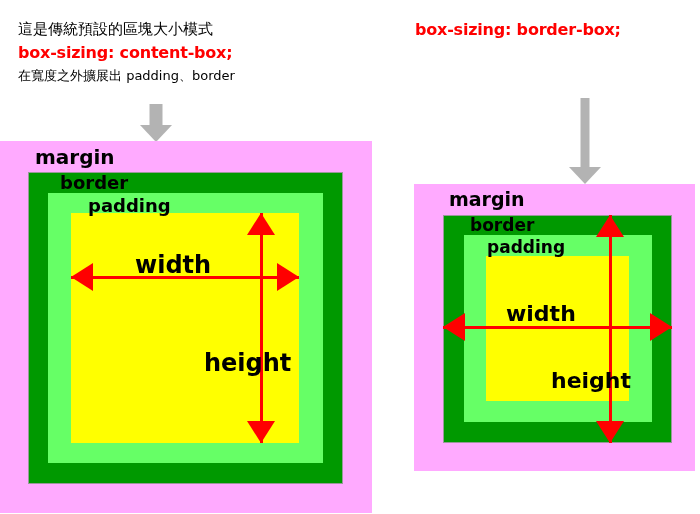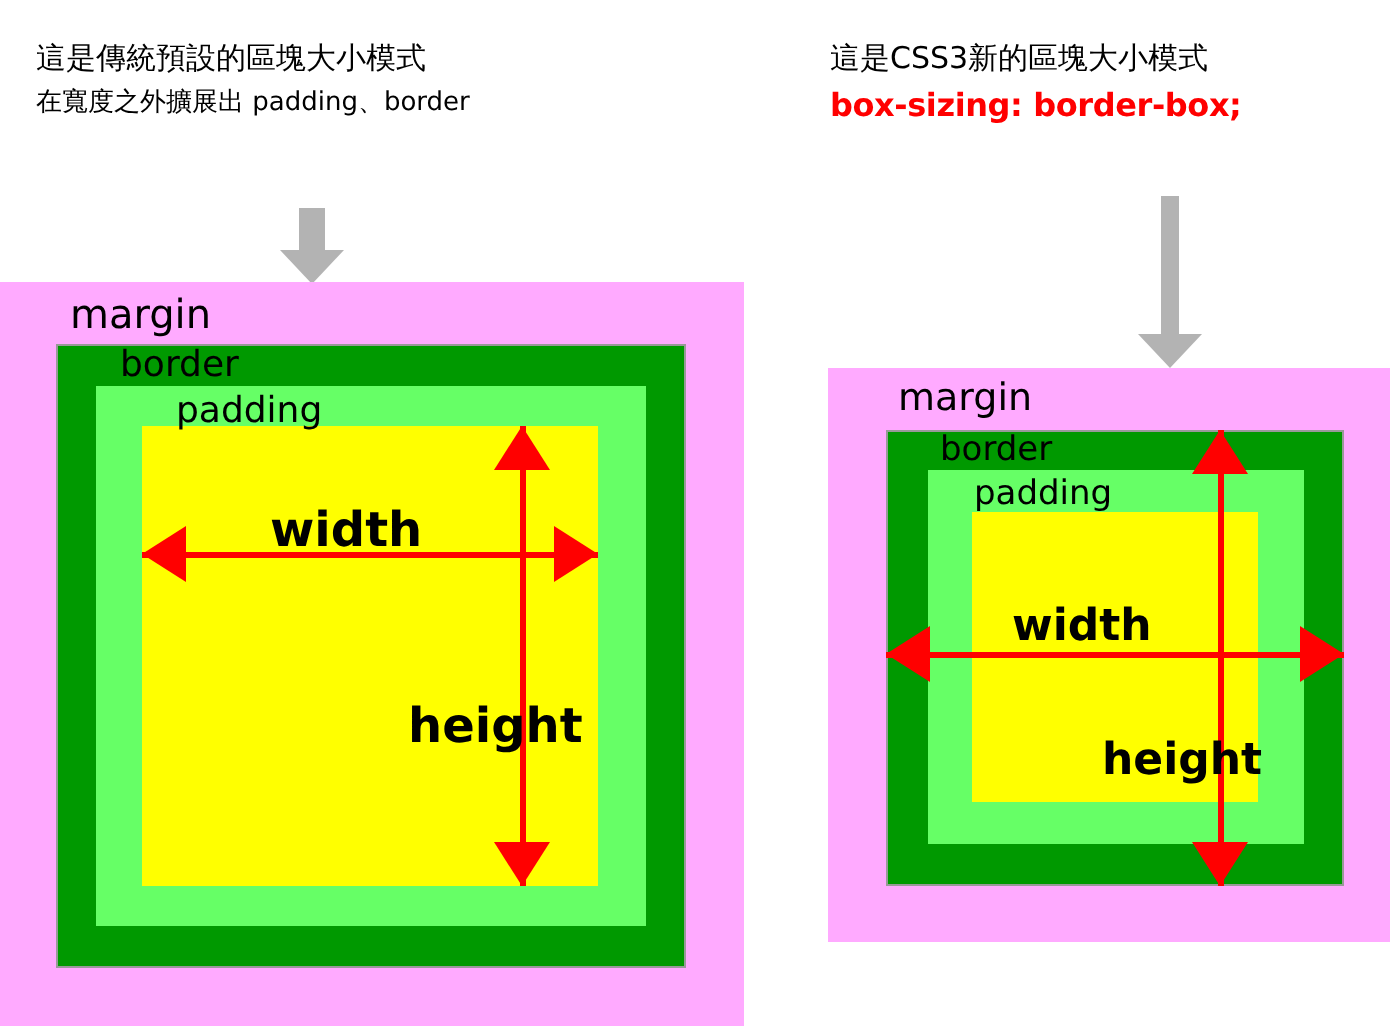--- a/index.html
+++ b/index.html
@@ -84,21 +84,21 @@
     position: absolute;
     background: #66ff66;
   }
   .content-box {
     position: absolute;
     background: #ffff00;
   }
 
   .box-label {
     position: absolute;
-    font-weight: normal;
+    font-weight: bold;
     color: #000000;
     white-space: nowrap;
     line-height: 1;
   }
 
   
   #diagram-left .margin-box  { left: 0px;   top: 141px; width: 372px; height: 372px; }
   #diagram-left .border-box  { left: 28px;  top: 172px; width: 315px; height: 312px; }
   #diagram-left .padding-box { left: 48px;  top: 193px; width: 275px; height: 270px; }
   #diagram-left .content-box { left: 71px;  top: 213px; width: 228px; height: 230px; }
@@ -175,20 +175,21 @@
   #label-width-right  { left: 506px; top: 303px; font-size: 22px; }
   #label-height-right { left: 551px; top: 370px; font-size: 22px; }
 </style>
 </head>
 <body>
 
 <div class="panel" id="panel-left">
 
   <div class="caption" id="caption-left">
     <div class="cap-line cap-plain">這是傳統預設的區塊大小模式</div>
+    <div class="cap-line cap-code">box-sizing: content-box;</div>
     <div class="cap-line cap-desc">在寬度之外擴展出  padding、border</div>
   </div>
 
   <div class="gray-arrow" id="gray-arrow-left">
     <div class="shaft"></div>
     <div class="head"></div>
   </div>
 
   <div id="diagram-left">
     <div class="margin-box"></div>
@@ -211,21 +212,20 @@
       <div class="tip-b"></div>
     </div>
 
     <div class="measure-label" id="label-width-left">width</div>
     <div class="measure-label" id="label-height-left">height</div>
   </div>
 </div>
 
 <div class="panel" id="panel-right">
   <div class="caption" id="caption-right" style="left:15px;">
-    <div class="cap-line cap-plain">這是CSS3新的區塊大小模式</div>
     <div class="cap-line cap-code">box-sizing: border-box;</div>
   </div>
 </div>
 
 <div class="gray-arrow" id="gray-arrow-right">
   <div class="shaft"></div>
   <div class="head"></div>
 </div>
 
 <div id="diagram-right">

